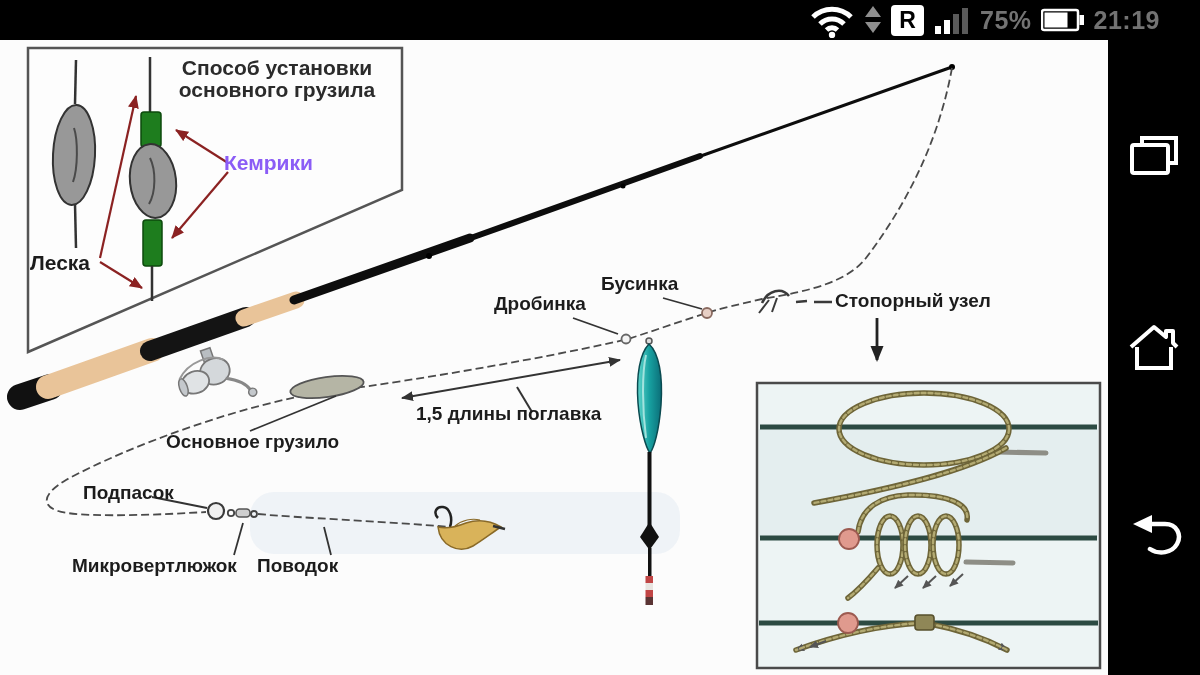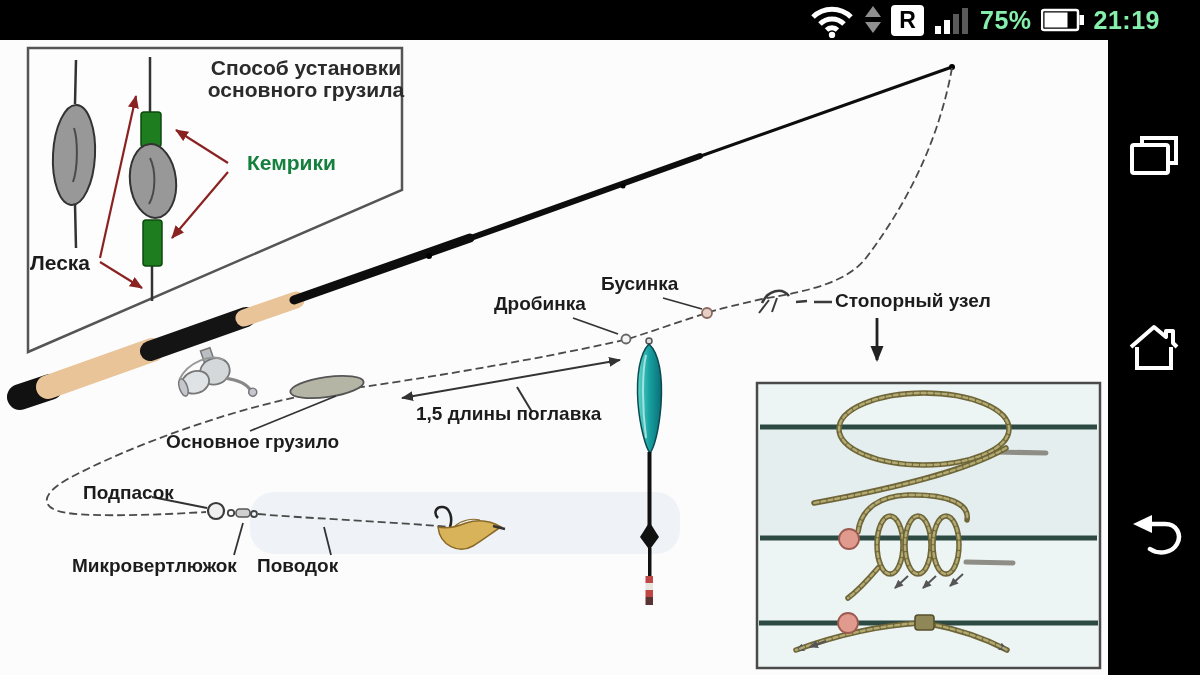--- a/index.html
+++ b/index.html
@@ -1,33 +1,33 @@
 <!DOCTYPE html>
 <html><head>
 <meta charset="utf-8">
 <style>
   html,body{margin:0;padding:0;background:#000;}
   #screen{position:relative;width:1200px;height:675px;background:#000;overflow:hidden;
           font-family:"Liberation Sans",sans-serif;}
   
   #status-bar{position:absolute;left:0;top:0;width:1200px;height:40px;background:#000;
     display:flex;align-items:center;justify-content:flex-end;gap:9px;padding-right:40px;box-sizing:border-box;}
-  .st-txt{color:#86efac;font-size:25px;font-weight:bold;letter-spacing:0.5px;}
+  .st-txt{color:#737373;font-size:25px;font-weight:bold;letter-spacing:0.5px;}
   #roam-box{width:33px;height:31px;background:#fff;border-radius:4px;display:flex;align-items:center;justify-content:center;}
   #roam-box span{color:#000;font-size:23px;font-weight:bold;line-height:1;}
   
   #nav-bar{position:absolute;left:1108px;top:40px;width:92px;height:635px;background:#000;}
   .nav-btn{position:absolute;left:17px;width:58px;height:58px;display:flex;align-items:center;justify-content:center;}
   
   #content{position:absolute;left:0;top:40px;width:1108px;height:635px;background:#fcfcfc;}
   #content svg{position:absolute;left:0;top:0;}
   .lbl{position:absolute;font-weight:bold;font-size:19px;color:#1c1c1c;white-space:nowrap;line-height:1.05;}
   .lbl-big{font-size:21px;}
   #lbl-inset-title{width:220px;text-align:center;font-size:21px;line-height:22px;color:#2b2b2b;}
-  #lbl-kembriki{color:#15803d;font-size:21px;margin-left:23px;}
+  #lbl-kembriki{color:#8b5cf6;font-size:21px;}
   
   .line-main{stroke:#4a4a4a;stroke-width:1.8;fill:none;stroke-dasharray:8 4;}
   .pointer{stroke:#333;stroke-width:1.8;fill:none;}
   .cordA{stroke:#6e6538;stroke-width:5.5;fill:none;stroke-linecap:round;}
   .cordB{stroke:#b3aa72;stroke-width:2.4;fill:none;stroke-dasharray:4 3;stroke-linecap:round;}
   .knotline{stroke:#2c4a42;stroke-width:5;}
   .graystub{stroke:#8e8e86;stroke-width:5;stroke-linecap:round;}
 </style>
 </head>
 <body>
@@ -245,21 +245,21 @@
           <path d="M 920 623 C 884 625, 840 634, 796 650" class="cordB"></path>
           <path d="M 930 624 C 962 630, 988 640, 1007 650" class="cordA" marker-end="url(#mGray)"></path>
           <path d="M 930 624 C 962 630, 988 640, 1007 650" class="cordB"></path>
           <path d="M 826 641 L 810 647" stroke="#555" stroke-width="2" fill="none" marker-end="url(#mGray)"></path>
           <rect x="915" y="615" width="19" height="15" rx="3" fill="#8f8757" stroke="#57502c" stroke-width="1.6"></rect>
           <circle cx="848" cy="623" r="10" fill="#e09a8e" stroke="#9c5a50" stroke-width="1.8"></circle>
         </g>
       </g>
     </svg>
 
-    <div class="lbl" id="lbl-inset-title" style="left:196px;top:17px;">
+    <div class="lbl" id="lbl-inset-title" style="left:167px;top:17px;">
       <div>Способ установки</div>
       <div>основного грузила</div>
     </div>
     <div class="lbl" id="lbl-kembriki" style="left:224px;top:112px;">Кемрики</div>
     <div class="lbl lbl-big" style="left:30px;top:212px;">Леска</div>
     <div class="lbl" style="left:494px;top:254px;text-align:center;">Дробинка</div>
     <div class="lbl" style="left:601px;top:234px;">Бусинка</div>
     <div class="lbl" style="left:835px;top:251px;">Стопорный узел</div>
     <div class="lbl" style="left:416px;top:364px;">1,5 длины поглавка</div>
     <div class="lbl" style="left:166px;top:392px;">Основное грузило</div>

